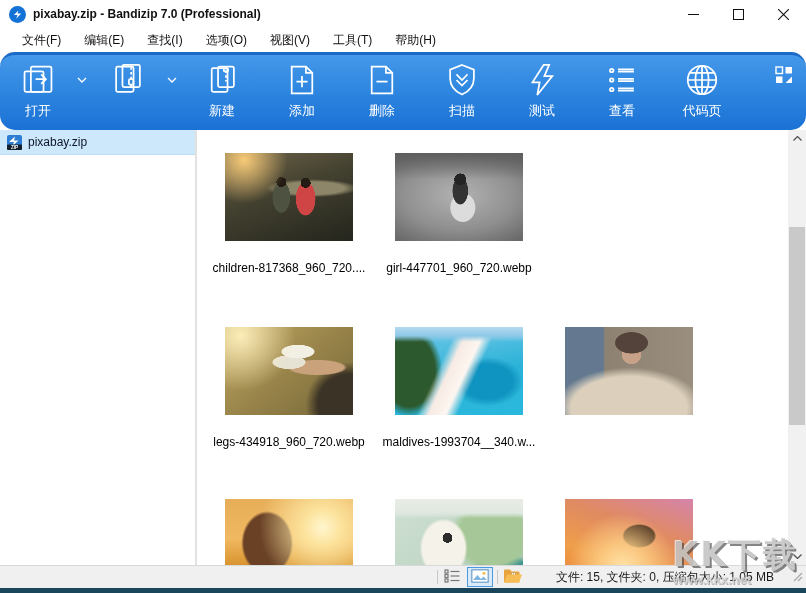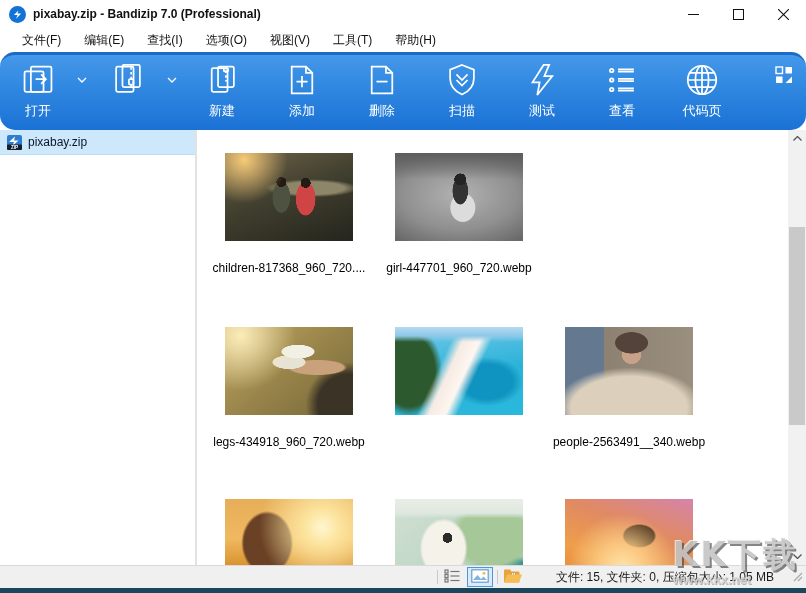--- a/index.html
+++ b/index.html
@@ -305,24 +305,24 @@
     <div class="fcell c1 r0">
       <div class="thumb t2"></div>
       <div class="fname">girl-447701_960_720.webp</div>
     </div>
     <div class="fcell c0 r1">
       <div class="thumb t4"></div>
       <div class="fname">legs-434918_960_720.webp</div>
     </div>
     <div class="fcell c1 r1">
       <div class="thumb t5"></div>
+      <div class="fname">maldives-1993704__340.w...</div>
     </div>
     <div class="fcell c2 r1">
       <div class="thumb t6"></div>
-      <div class="fname">people-2563491__340.webp</div>
     </div>
     <div class="fcell c0 r2">
       <div class="thumb t7"></div>
       <div class="fname"></div>
     </div>
     <div class="fcell c1 r2">
       <div class="thumb t8"></div>
       <div class="fname"></div>
     </div>
     <div class="fcell c2 r2">

